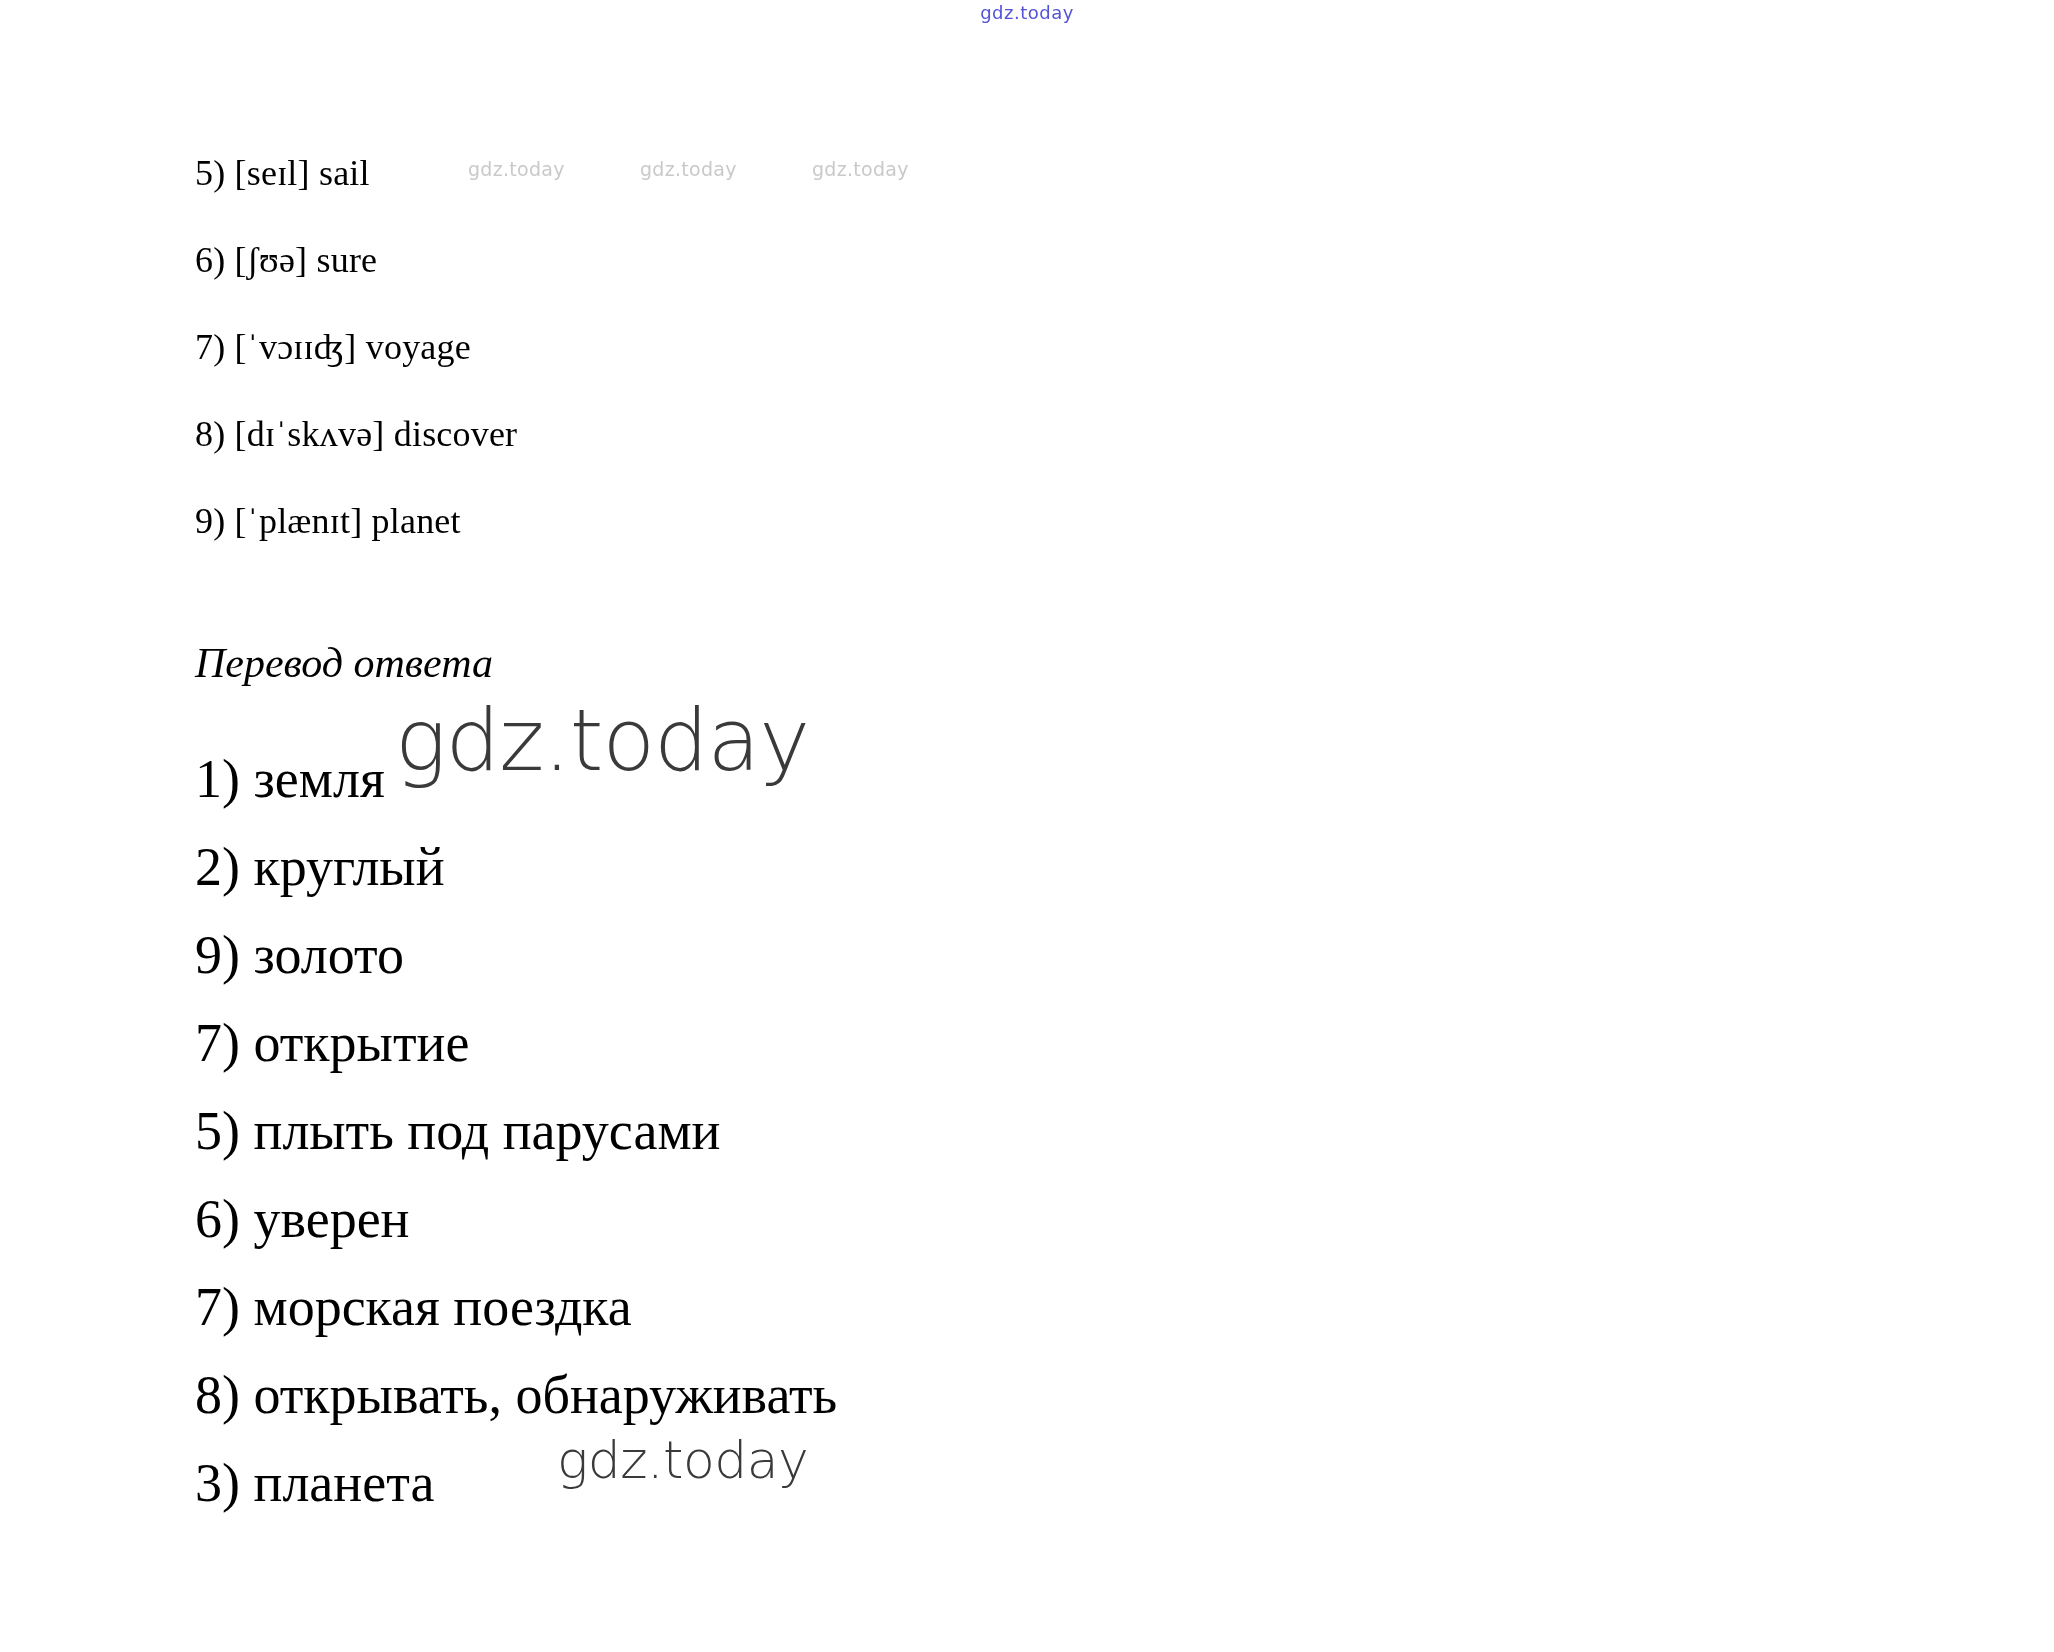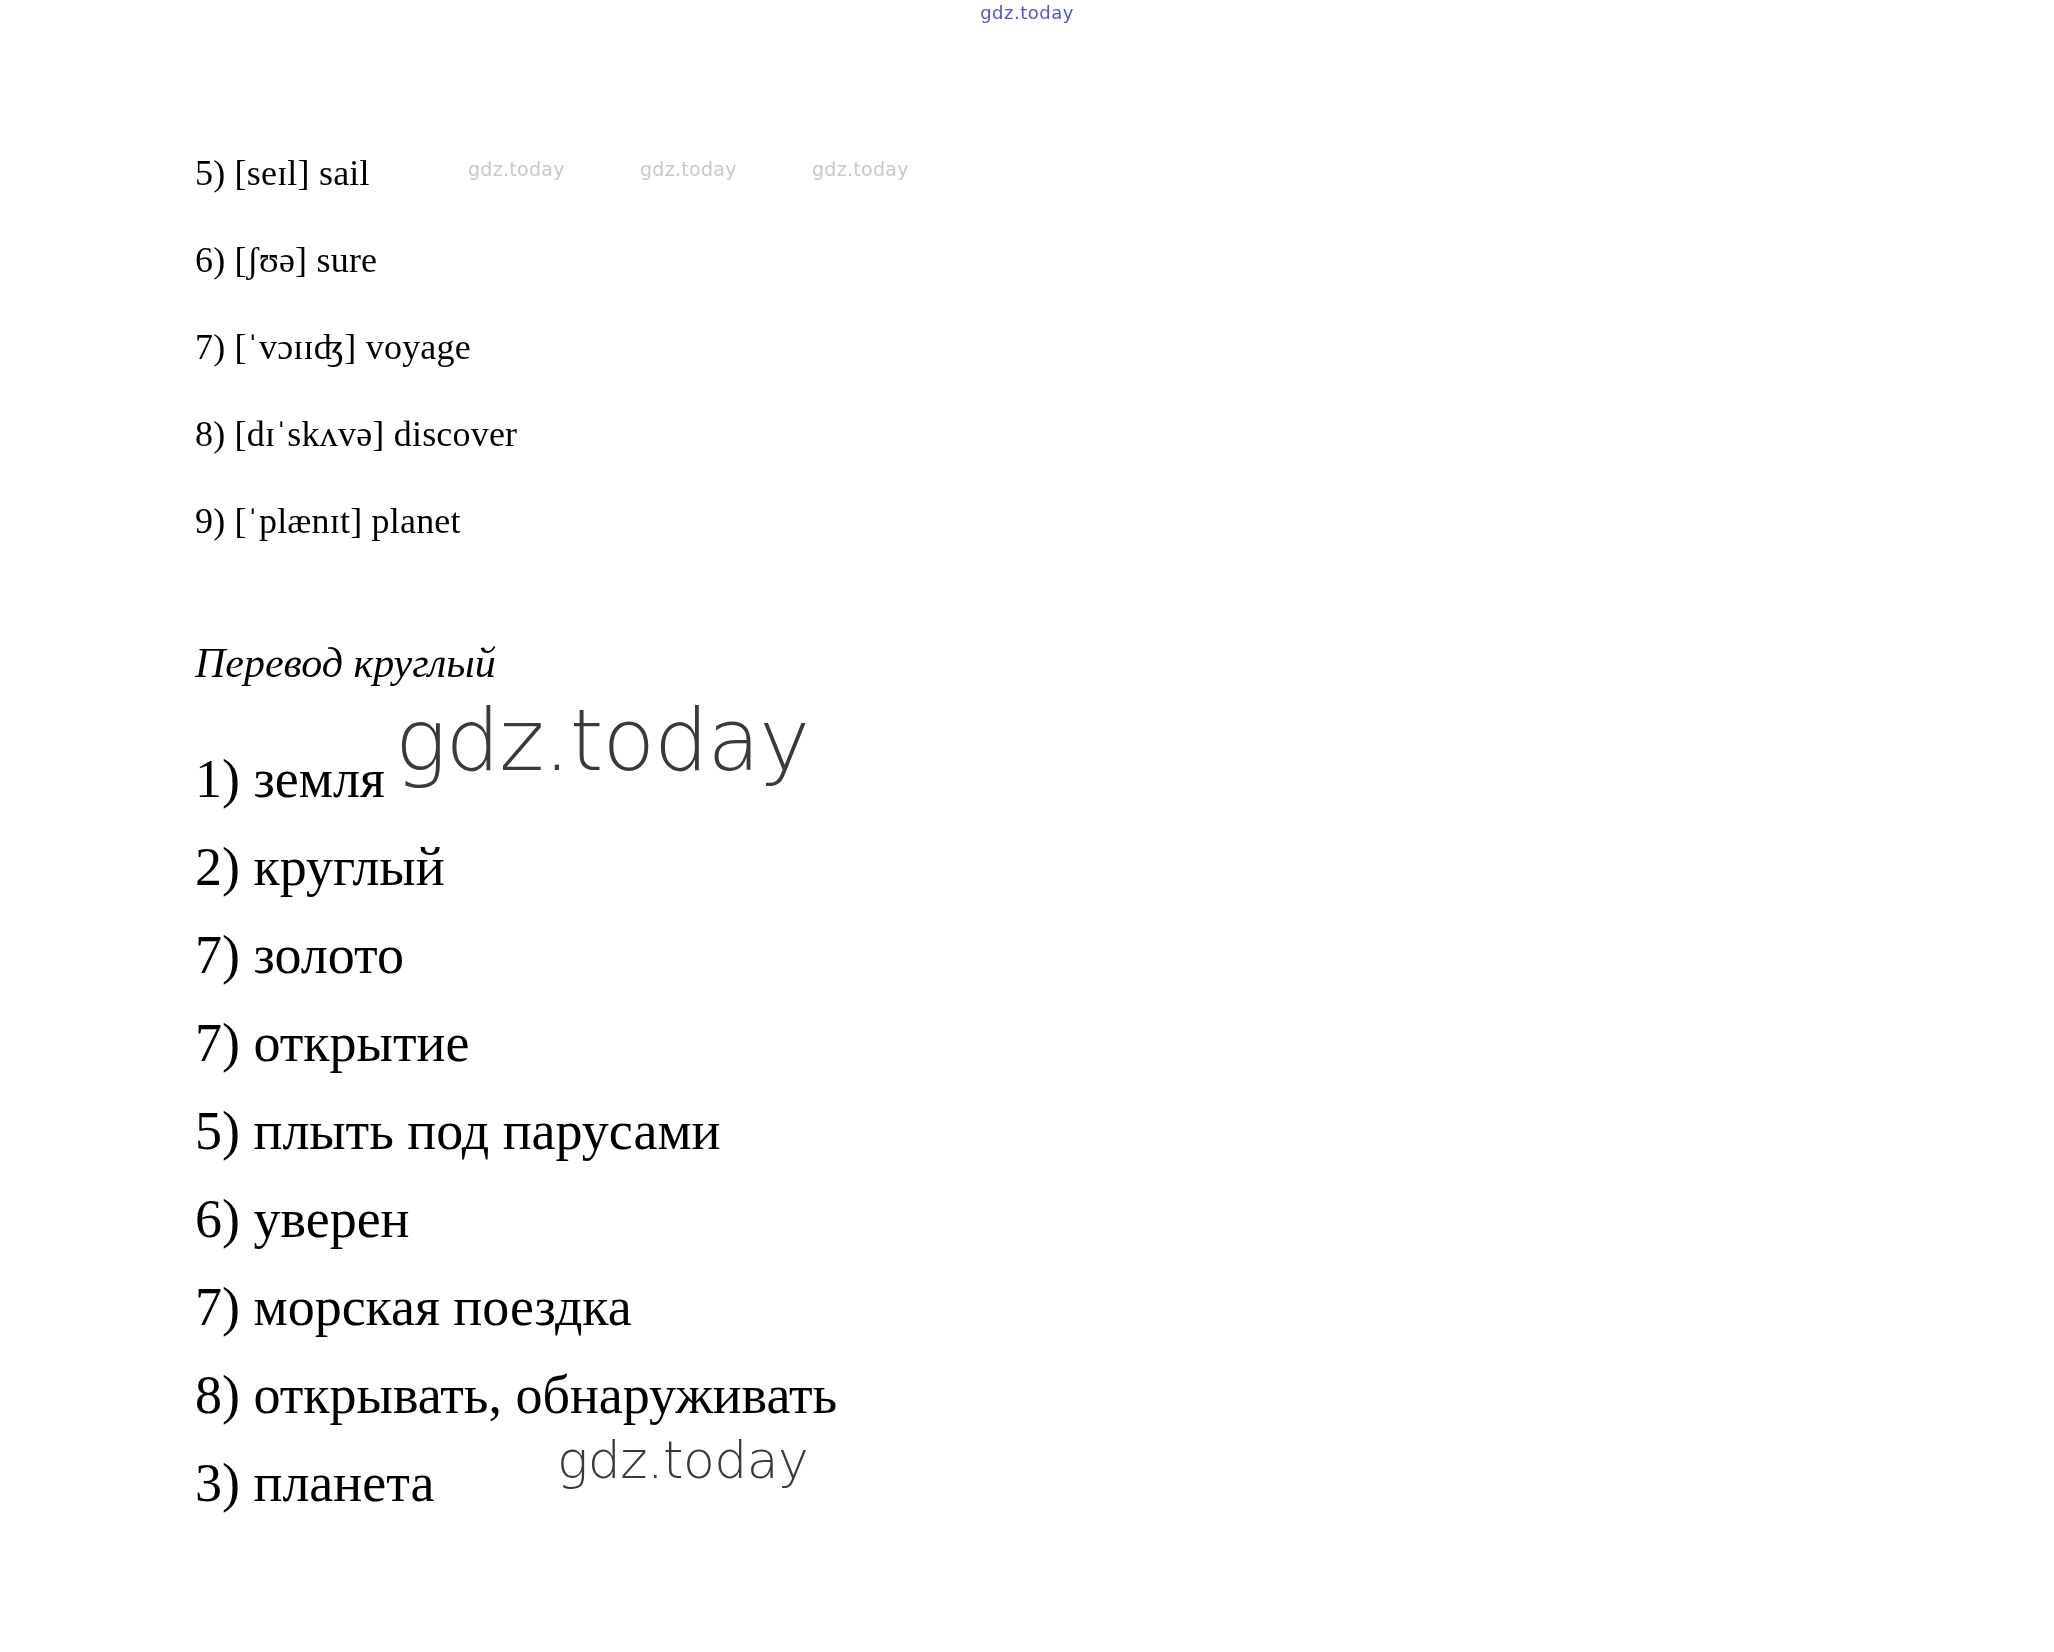--- a/index.html
+++ b/index.html
@@ -119,26 +119,26 @@
 <div class="content">
 
   <div class="transcriptions">
     <div class="line ipa-line">5) [seɪl] sail</div>
     <div class="line ipa-line">6) [ʃʊə] sure</div>
     <div class="line ipa-line">7) [ˈvɔɪɪʤ] voyage</div>
     <div class="line ipa-line">8) [dɪˈskʌvə] discover</div>
     <div class="line ipa-line">9) [ˈplænɪt] planet</div>
   </div>
 
-  <div class="section-title">Перевод круглый</div>
+  <div class="section-title">Перевод ответа</div>
 
   <div class="trans-list">
     <div class="trans-line">1) земля</div>
     <div class="trans-line">2) круглый</div>
-    <div class="trans-line">7) золото</div>
+    <div class="trans-line">9) золото</div>
     <div class="trans-line">7) открытие</div>
     <div class="trans-line">5) плыть под парусами</div>
     <div class="trans-line">6) уверен</div>
     <div class="trans-line">7) морская поездка</div>
     <div class="trans-line">8) открывать, обнаруживать</div>
     <div class="trans-line">3) планета</div>
   </div>
 
 </div>
 

